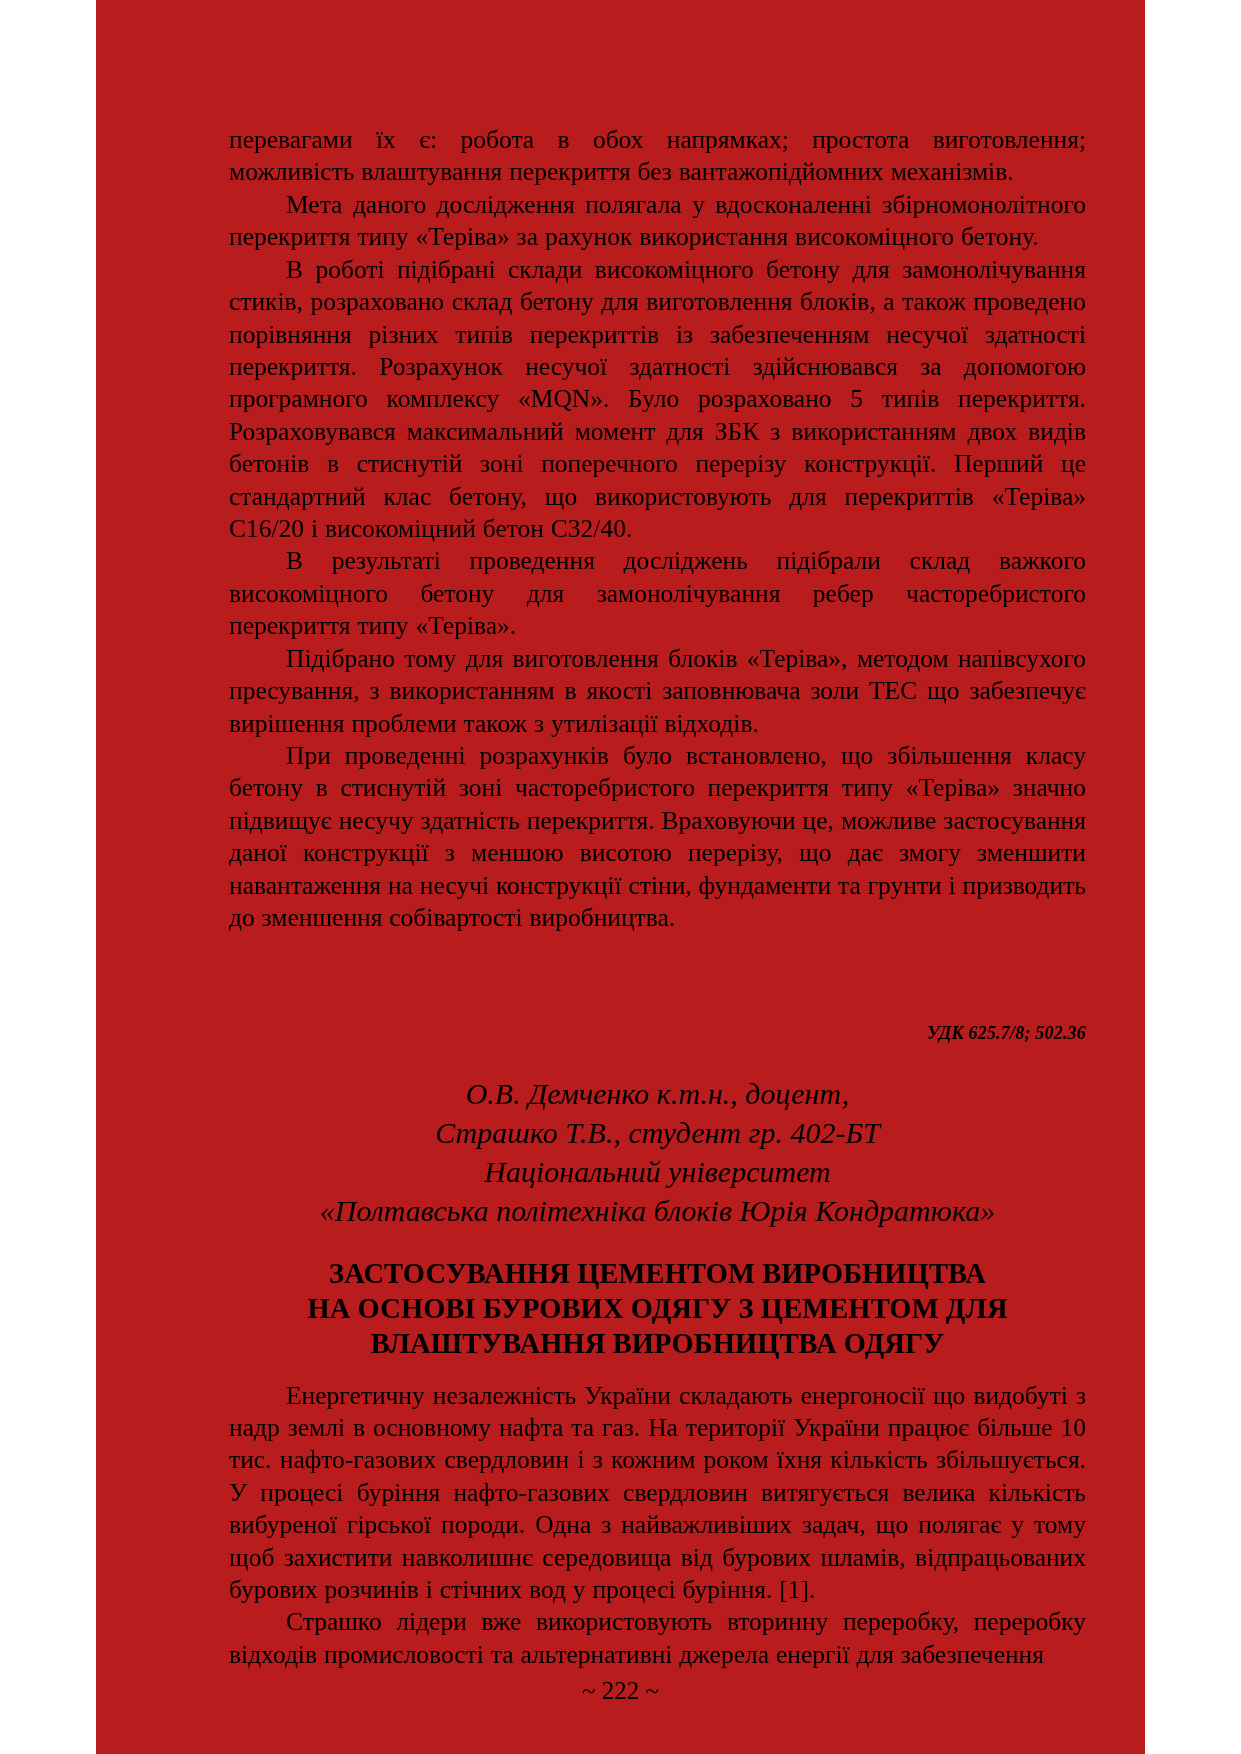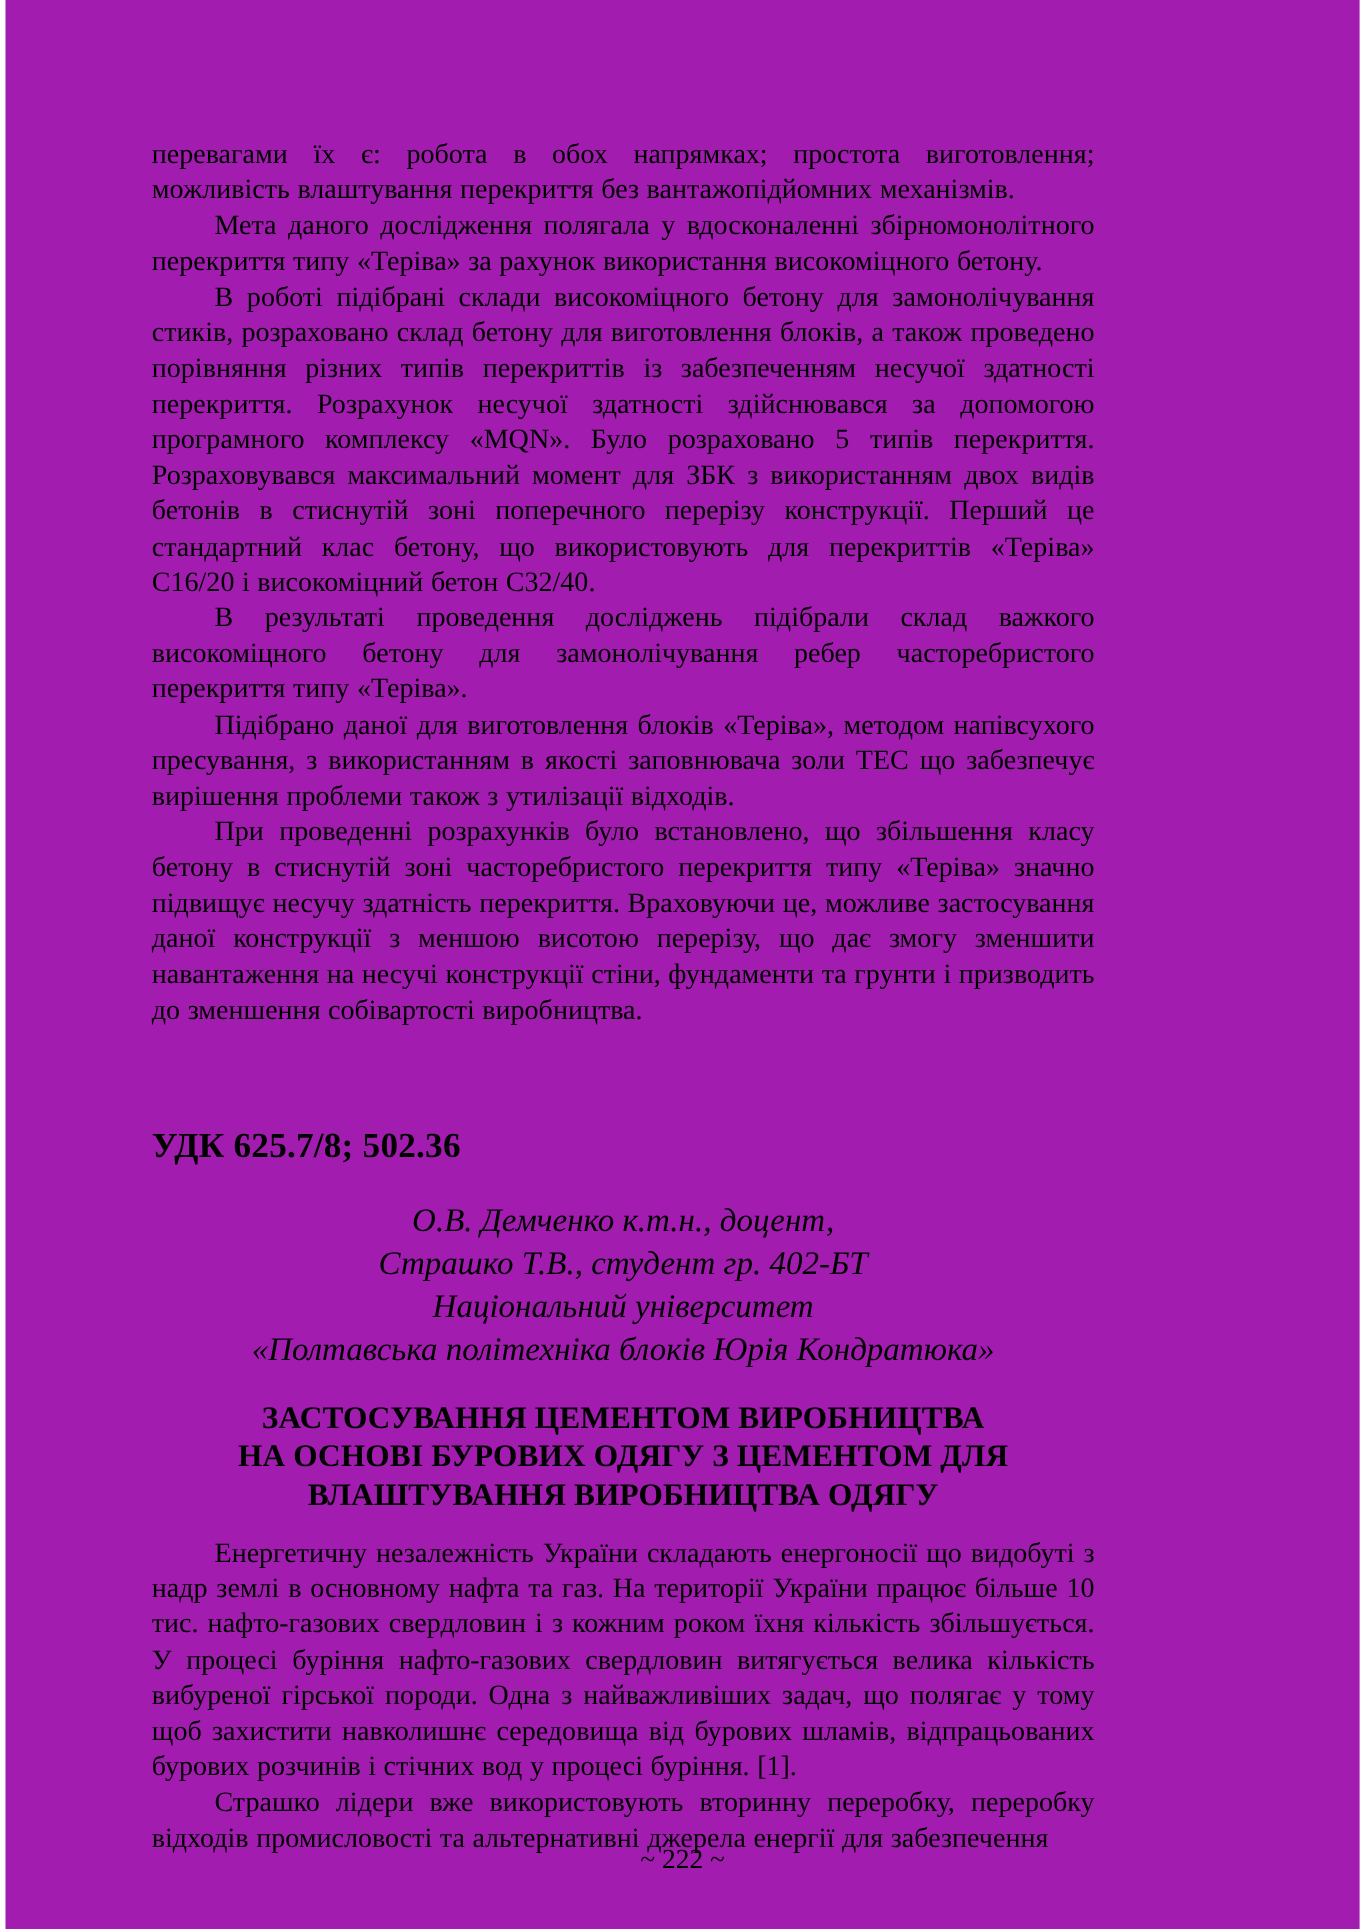--- a/index.html
+++ b/index.html
@@ -6,24 +6,24 @@
     margin: 0;
     padding: 0;
     background: #ffffff;
   }
   body {
     font-family: "Liberation Serif", "DejaVu Serif", serif;
     color: #000000;
   }
   .page {
     position: relative;
-    width: 1231px;
+    width: 1049px;
     height: 1754px;
     margin: 0 auto;
-    background: #a21caf;
+    background: #b91c1c;
     box-sizing: border-box;
     overflow: hidden;
   }
   .content {
     position: absolute;
     left: 133px;
     top: 124px;
     width: 857px;
   }
   p.body-par {
@@ -37,25 +37,26 @@
     hyphens: none;
     word-spacing: 0.02em;
   }
   p.body-par.no-indent {
     text-indent: 0;
   }
 
   .gap-after-intro { height: 88px; }
 
   .udk {
-    font-size: 32px;
+    font-size: 18px;
     font-weight: bold;
     margin: 0;
-    text-align: left;
+    text-align: right;
     letter-spacing: 0.2px;
+    font-style: italic;
   }
 
   .authors {
     margin-top: 30px;
     text-align: center;
     font-style: italic;
     font-size: 30px;
     line-height: 1.3;
   }
   .authors div { white-space: nowrap; }
@@ -89,21 +90,21 @@
   <div class="content">
 
     <p class="body-par no-indent">перевагами їх є: робота в обох напрямках; простота виготовлення; можливість влаштування перекриття без вантажопідйомних механізмів.</p>
 
     <p class="body-par">Мета даного дослідження полягала у вдосконаленні збірномонолітного перекриття типу «Теріва» за рахунок використання високоміцного бетону.</p>
 
     <p class="body-par">В роботі підібрані склади високоміцного бетону для замонолічування стиків, розраховано склад бетону для виготовлення блоків, а також проведено порівняння різних типів перекриттів із забезпеченням несучої здатності перекриття. Розрахунок несучої здатності здійснювався за допомогою програмного комплексу «MQN». Було розраховано 5 типів перекриття. Розраховувався максимальний момент для ЗБК з використанням двох видів бетонів в стиснутій зоні поперечного перерізу конструкції. Перший це стандартний клас бетону, що використовують для перекриттів «Теріва» С16/20 і високоміцний бетон С32/40.</p>
 
     <p class="body-par">В результаті проведення досліджень підібрали склад важкого високоміцного бетону для замонолічування ребер часторебристого перекриття типу «Теріва».</p>
 
-    <p class="body-par">Підібрано даної для виготовлення блоків «Теріва», методом напівсухого пресування, з використанням в якості заповнювача золи ТЕС що забезпечує вирішення проблеми також з утилізації відходів.</p>
+    <p class="body-par">Підібрано тому для виготовлення блоків «Теріва», методом напівсухого пресування, з використанням в якості заповнювача золи ТЕС що забезпечує вирішення проблеми також з утилізації відходів.</p>
 
     <p class="body-par">При проведенні розрахунків було встановлено, що збільшення класу бетону в стиснутій зоні  часторебристого перекриття типу «Теріва» значно підвищує несучу здатність перекриття. Враховуючи це, можливе застосування даної конструкції з меншою висотою перерізу, що дає змогу зменшити навантаження на несучі конструкції стіни, фундаменти та грунти і  призводить до зменшення собівартості виробництва.</p>
 
     <div class="gap-after-intro"></div>
 
     <p class="udk">УДК 625.7/8; 502.36</p>
 
     <div class="authors">
       <div>О.В. Демченко к.т.н., доцент,</div>
       <div>Страшко Т.В., студент гр. 402-БТ</div>

